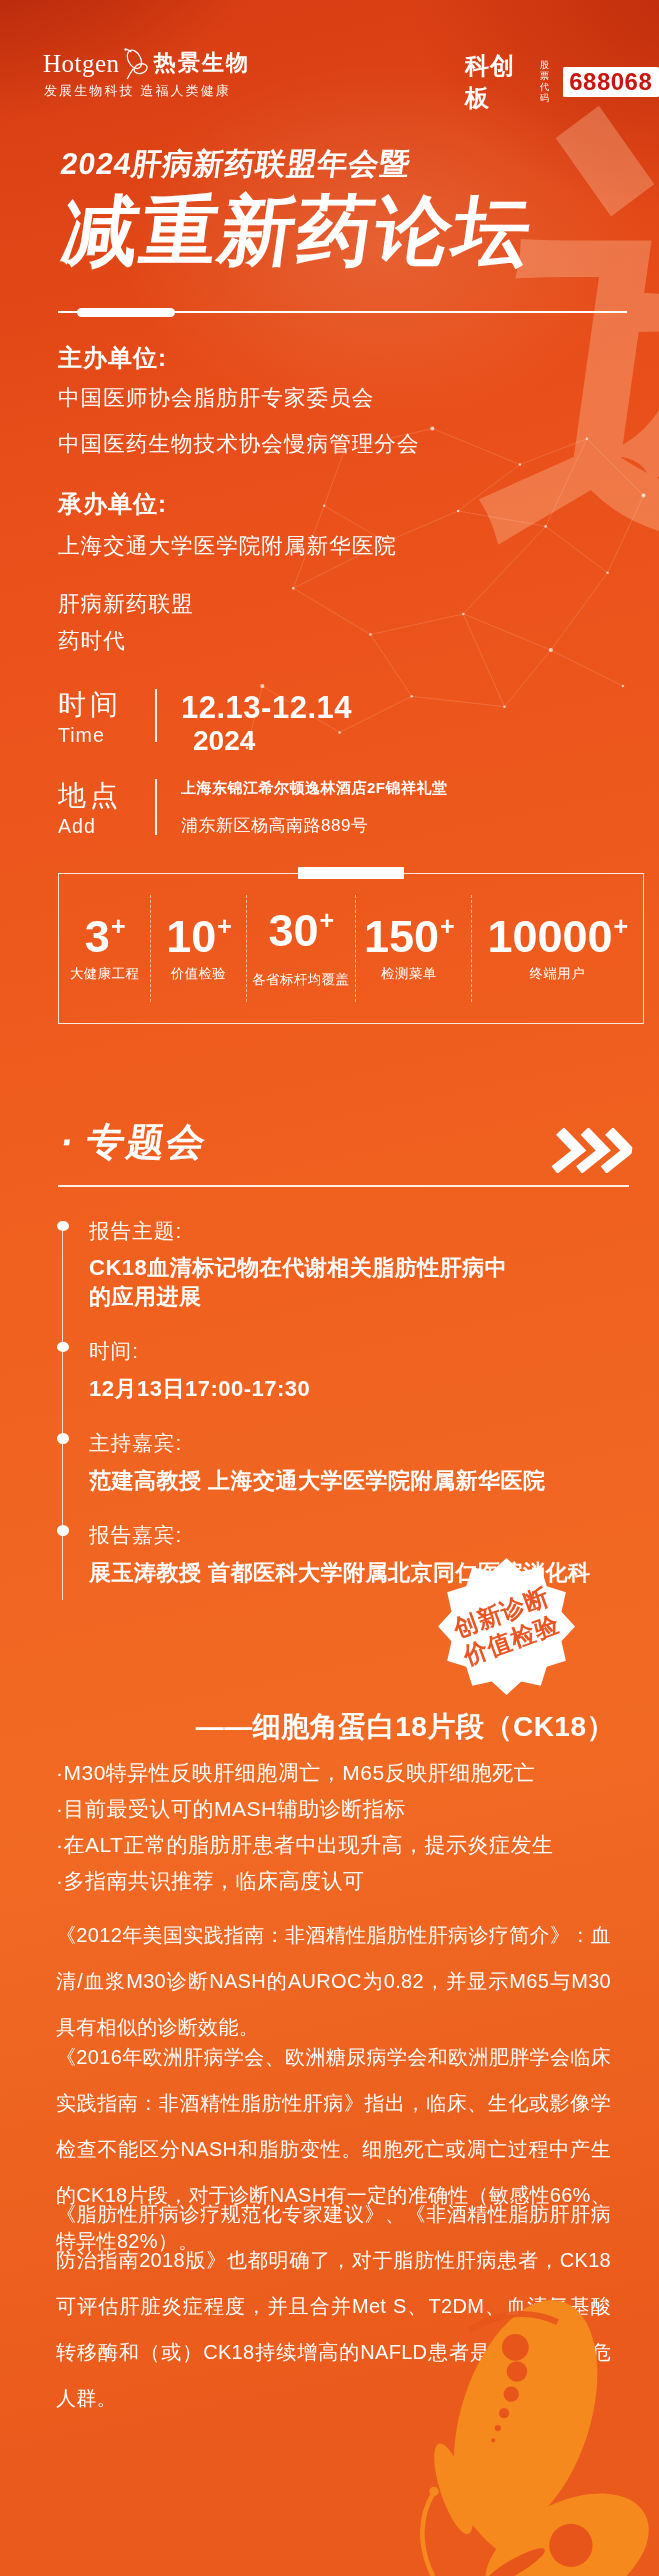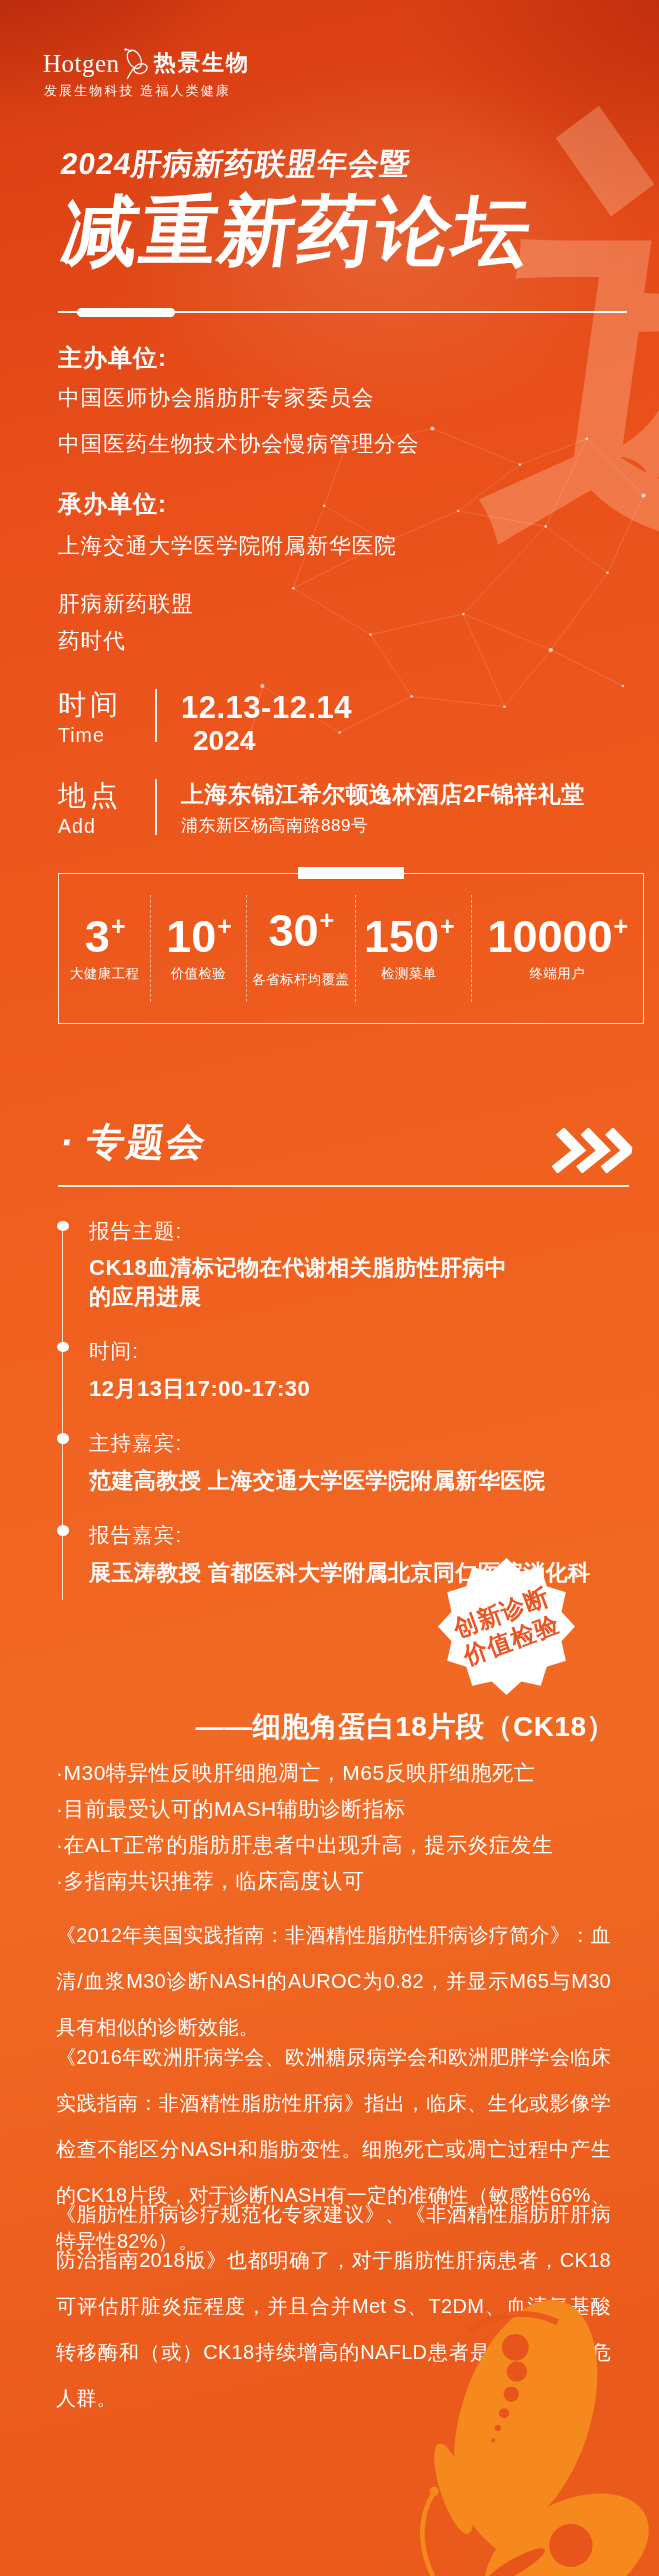--- a/index.html
+++ b/index.html
@@ -36,21 +36,21 @@
   .hero-pill{position:absolute;top:308px;left:77px;width:98px;height:8.8px;border-radius:4.6px;background:#fff;}
   
   .org-label{position:absolute;left:58px;font-size:24px;font-weight:bold;letter-spacing:1px;}
   .org-line{position:absolute;left:58px;font-size:21.6px;letter-spacing:1px;}
   
   .sch-label{position:absolute;left:58px;font-size:28px;letter-spacing:4.1px;}
   .sch-en{position:absolute;left:58px;font-size:19.6px;letter-spacing:1px;opacity:.97;}
   .sch-bar{position:absolute;left:155px;width:1.5px;background:rgba(255,255,255,.92);}
   .sch-date{position:absolute;left:181px;font-size:31px;font-weight:bold;letter-spacing:0.5px;}
   .sch-year{position:absolute;left:193px;font-size:28px;font-weight:bold;}
-  .sch-venue{position:absolute;left:181px;font-size:23px;font-weight:bold;letter-spacing:0.5px;}
+  .sch-venue{position:absolute;left:181px;font-size:15px;font-weight:bold;letter-spacing:0.5px;}
   .sch-street{position:absolute;left:181px;font-size:17px;letter-spacing:0.5px;}
   
   .stats-box{position:absolute;top:873px;left:58px;width:586px;height:151px;
     border:1px solid rgba(255,255,255,.85);box-sizing:border-box;}
   .stats-notch{position:absolute;top:-6.7px;left:50%;transform:translateX(-50%);width:106px;height:12px;
     background:#fff;border-radius:1px;}
   .stats-row{display:flex;height:100%;align-items:center;}
   .stat{display:flex;flex-direction:column;align-items:center;justify-content:center;height:72%;}
   .stat + .stat{border-left:1px dashed rgba(255,255,255,.55);}
   .stat:nth-child(1){width:16%;} .stat:nth-child(2){width:16.5%;} .stat:nth-child(3){width:19%;gap:12px;}
@@ -129,20 +129,28 @@
         <ellipse cx="34" cy="40" rx="13" ry="9" transform="rotate(-18 34 40)"></ellipse>
         <path d="M20 40 C14 48 10 56 8 60"></path>
         <path d="M16 8 C12 4 8 2 5 3"></path>
       </g>
       <circle cx="5" cy="3" r="2.5" fill="#fff"></circle>
     </svg>
     <span class="logo-cn">热景生物</span>
   </div>
   <div class="tagline">发展生物科技 造福人类健康</div>
 
+  <div class="stock">
+    <span class="stock-board">科创板</span>
+    <span class="stock-mini">
+      <span>股票</span><br>
+      <span>代码</span>
+    </span>
+    <span class="stock-box">688068</span>
+  </div>
 
   <div class="kicker">2024肝病新药联盟年会暨</div>
   <div class="hero-title">减重新药论坛</div>
   <div class="hero-line"></div>
   <div class="hero-pill"></div>
 
   <div class="org-label" style="top:342px">主办单位:</div>
   <div class="org-line" style="top:429px">中国医药生物技术协会慢病管理分会</div>
   <div class="org-line" style="top:383px">中国医师协会脂肪肝专家委员会</div>
   <div class="org-label" style="top:488px">承办单位:</div>

